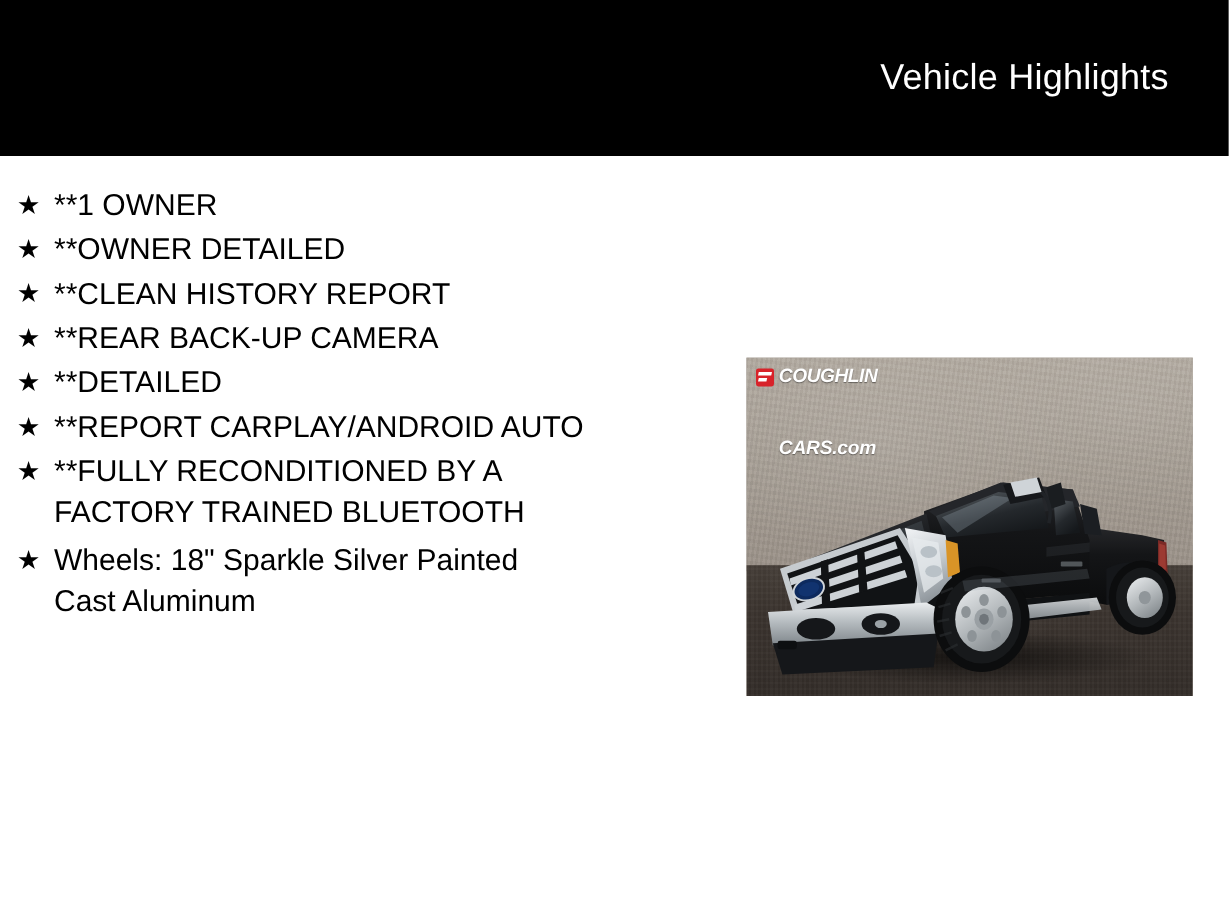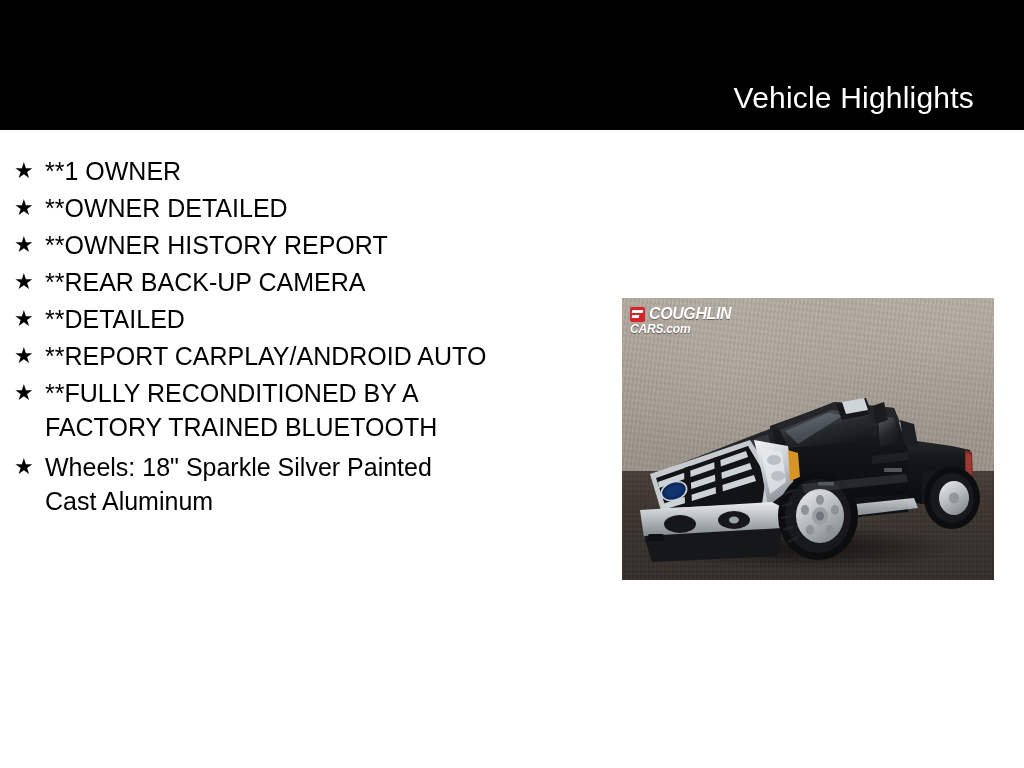--- a/index.html
+++ b/index.html
@@ -28,21 +28,20 @@
   .header-title {
     position: absolute;
     right: 50px;
     top: 48px;
     color: #ffffff;
     font-size: 30px;
     font-weight: 400;
     letter-spacing: 0.2px;
     white-space: nowrap;
     font-family: "Liberation Sans", sans-serif;
-    margin-top: 33px;
   }
 
   
   .highlights-list {
     position: absolute;
     left: 0;
     top: 130px;
     width: 600px;
     list-style: none;
     margin: 0;
@@ -124,20 +123,21 @@
   }
 
   
   .watermark {
     position: absolute;
     left: 8px;
     top: 8px;
     display: flex;
     flex-direction: column;
     align-items: flex-start;
+    gap: 44px;
   }
   .wm-row {
     display: flex;
     align-items: center;
   }
   .wm-logo {
     width: 15px;
     height: 15px;
     background: #d8232a;
     border-radius: 2px;
@@ -166,25 +166,26 @@
     font-size: 16px;
     font-weight: bold;
     font-style: italic;
     letter-spacing: -0.4px;
     line-height: 16px;
     text-shadow: 0 1px 1px rgba(0,0,0,0.45);
     font-family: "Liberation Sans", sans-serif;
   }
   .wm-sub {
     color: #ffffff;
-    font-size: 12px;
+    font-size: 16px;
     font-weight: bold;
     font-style: italic;
     letter-spacing: -0.2px;
     line-height: 13px;
+    margin-left: 19px;
     margin-top: 1px;
     text-shadow: 0 1px 1px rgba(0,0,0,0.45);
     font-family: "Liberation Sans", sans-serif;
   }
 </style>
 </head>
 <body>
 
 <div class="header-bar">
   <div class="header-title">Vehicle Highlights</div>
@@ -194,21 +195,21 @@
   <li class="highlight-item" style="top: 24px; position: absolute; left: 0px; width: 600px;">
     <span class="highlight-star">★</span>
     <span class="highlight-text">**1 OWNER</span>
   </li>
   <li class="highlight-item" style="top: 61px; position: absolute; left: 0px; width: 600px;">
     <span class="highlight-star">★</span>
     <span class="highlight-text">**OWNER DETAILED</span>
   </li>
   <li class="highlight-item" style="top: 98px; position: absolute; left: 0px; width: 600px;">
     <span class="highlight-star">★</span>
-    <span class="highlight-text">**OWNER HISTORY REPORT</span>
+    <span class="highlight-text">**CLEAN HISTORY REPORT</span>
   </li>
   <li class="highlight-item" style="top: 135px; position: absolute; left: 0px; width: 600px;">
     <span class="highlight-star">★</span>
     <span class="highlight-text">**REAR BACK-UP CAMERA</span>
   </li>
   <li class="highlight-item" style="top: 172px; position: absolute; left: 0px; width: 600px;">
     <span class="highlight-star">★</span>
     <span class="highlight-text">**DETAILED</span>
   </li>
   <li class="highlight-item" style="top: 209px; position: absolute; left: 0px; width: 600px;">

